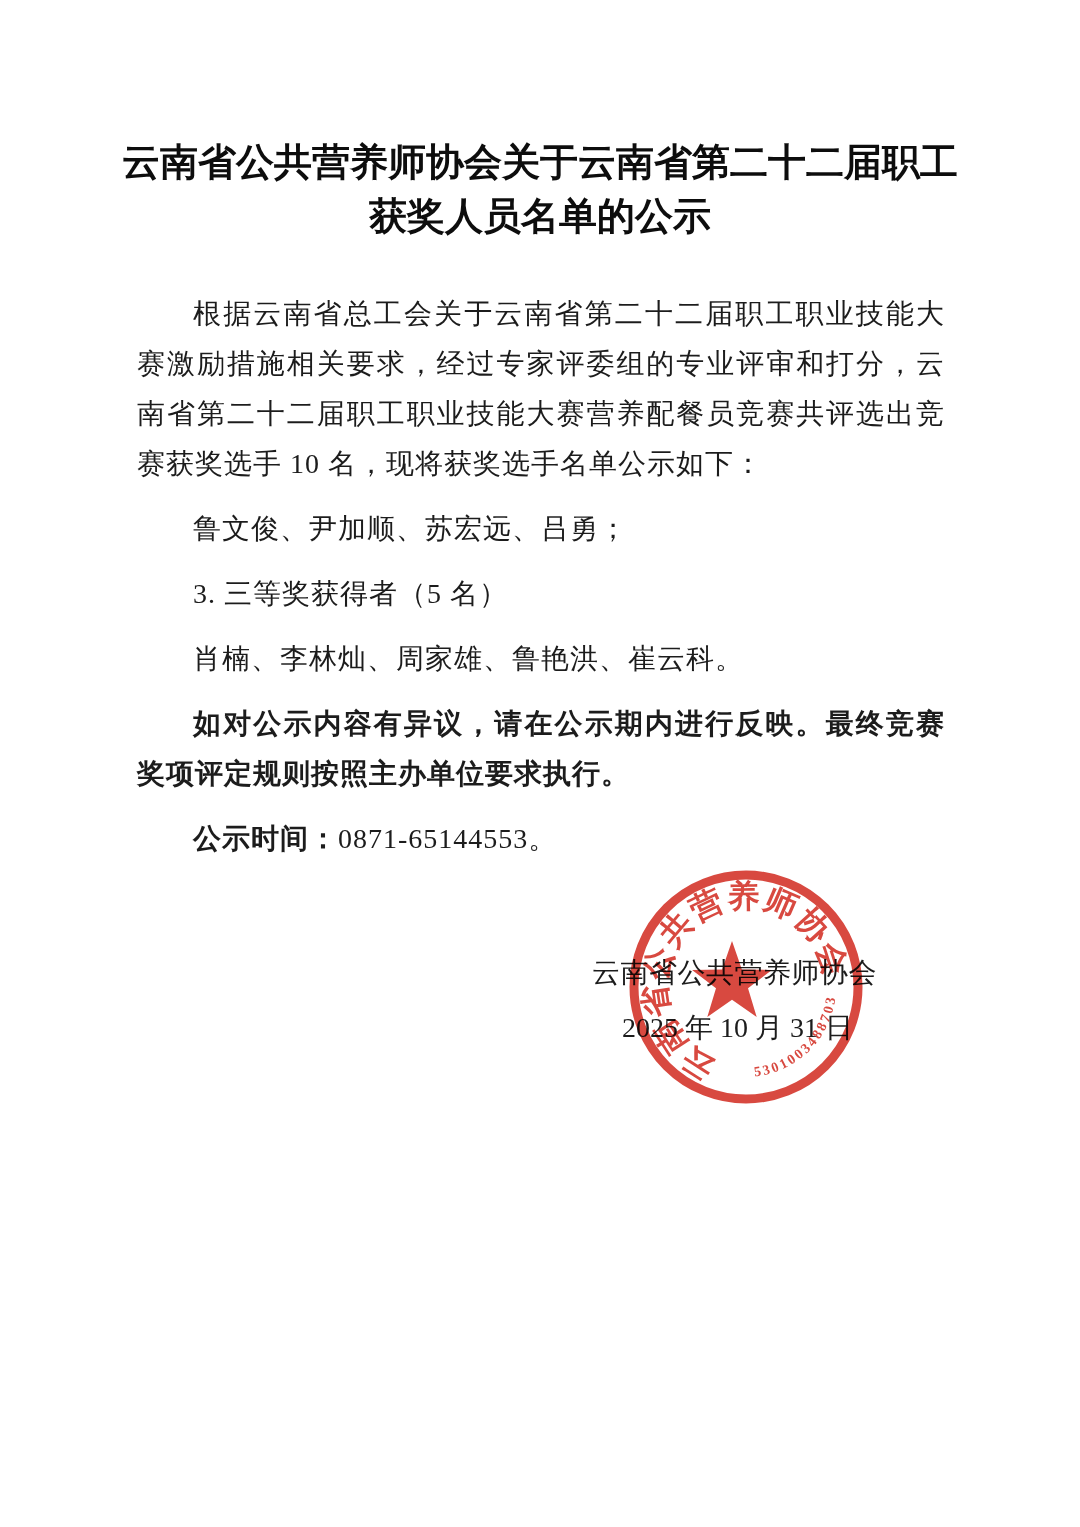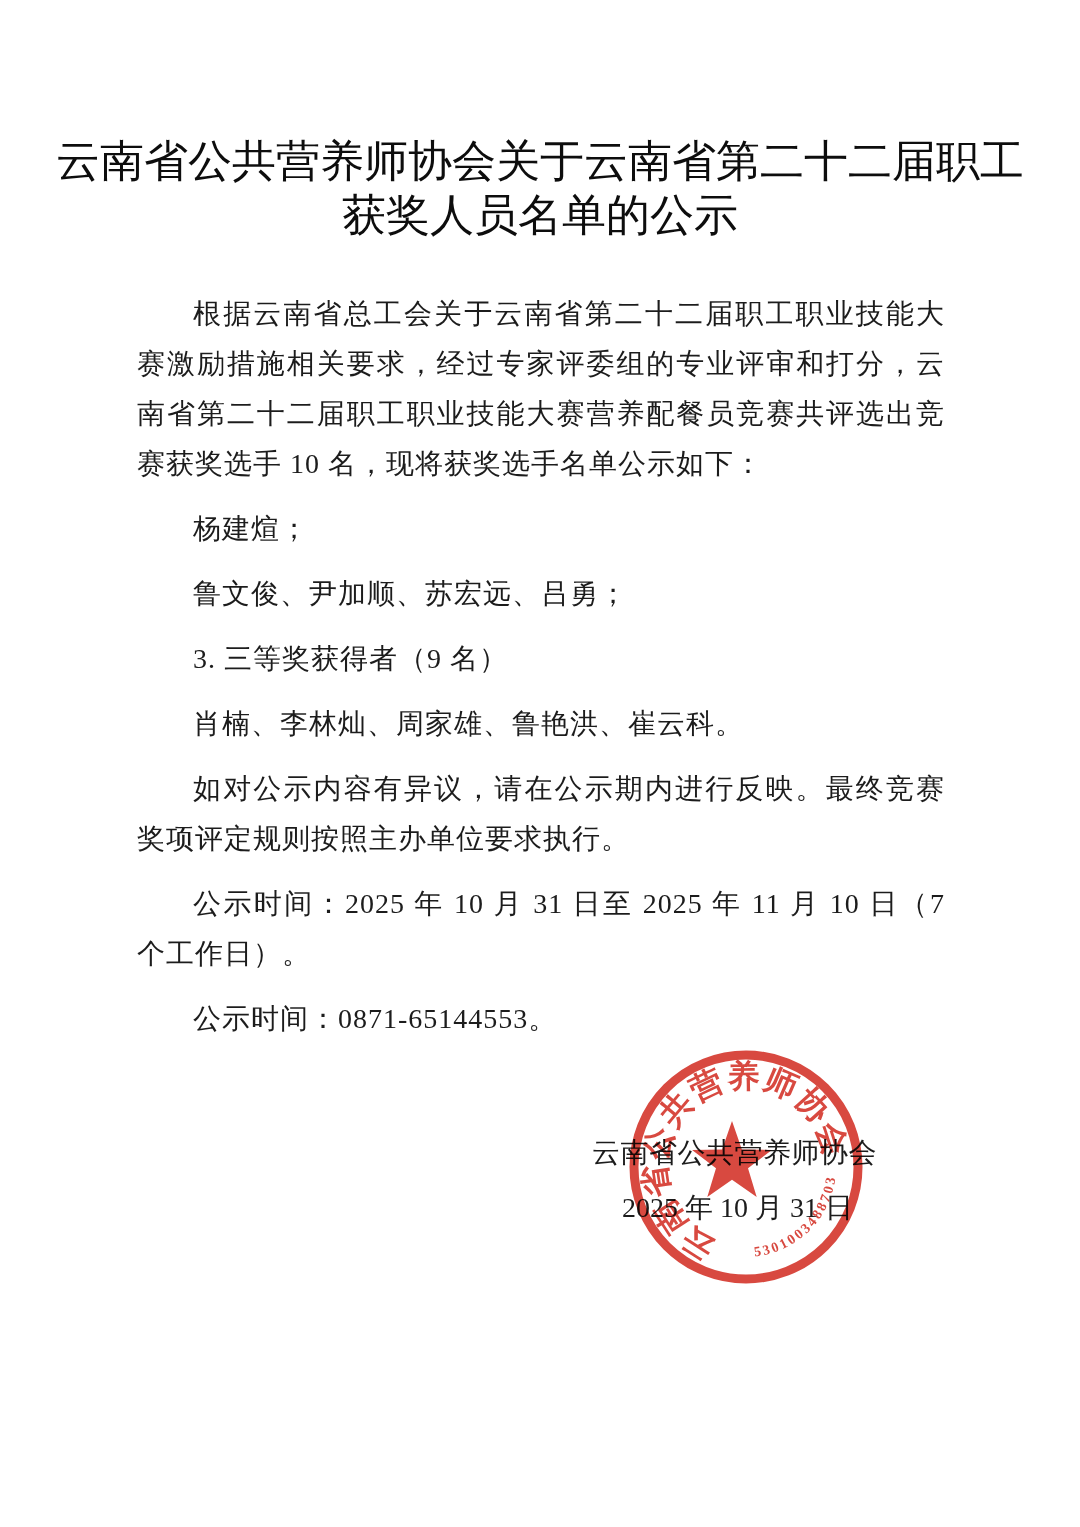--- a/index.html
+++ b/index.html
@@ -16,39 +16,39 @@
   .page {
     position: relative;
     width: 1080px;
     height: 1527px;
     overflow: hidden;
     background: #ffffff;
   }
   .title-block {
     padding-top: 135px;
     text-align: center;
-    font-weight: 400;
-    font-size: 44px;
+    font-weight: 700;
+    font-size: 38px;
     line-height: 54px;
     color: #0d0d0d;
     letter-spacing: 0px;
   }
   .doc-body {
     margin: 46px 120px 0 122px;
     font-size: 28px;
     line-height: 50px;
     letter-spacing: 1px;
     text-align: justify;
     color: #1c1c1c;
   }
   .para {
     margin: 15px;
     text-indent: 2em;
   }
-  .bold { font-weight: 400; }
+  .bold { font-weight: 700; }
   .signature-block {
     position: relative;
     height: 330px;
   }
   .org-line {
     position: absolute;
     top: 75px;
     right: 203px;
     font-size: 28px;
     letter-spacing: 0.5px;
@@ -99,30 +99,28 @@
 <div class="page">
 
   <div class="title-block">
     <div>云南省公共营养师协会关于云南省第二十二届职工</div>
     <div>获奖人员名单的公示</div>
   </div>
 
   <div class="doc-body">
     <p class="para">根据云南省总工会关于云南省第二十二届职工职业技能大赛激励措施相关要求，经过专家评委组的专业评审和打分，云南省第二十二届职工职业技能大赛营养配餐员竞赛共评选出竞赛获奖选手 10 名，现将获奖选手名单公示如下：</p>
 
-    <p class="para">杨建煊；</p>
 
     <p class="para">鲁文俊、尹加顺、苏宏远、吕勇；</p>
 
-    <p class="para">3. 三等奖获得者（9 名）</p>
+    <p class="para">3. 三等奖获得者（5 名）</p>
     <p class="para">肖楠、李林灿、周家雄、鲁艳洪、崔云科。</p>
 
     <p class="para bold">如对公示内容有异议，请在公示期内进行反映。最终竞赛奖项评定规则按照主办单位要求执行。</p>
 
-    <p class="para"><span class="bold">公示时间：</span><span>2025 年 10 月 31 日至 2025 年 11 月 10 日（7 个工作日）。</span></p>
 
     <p class="para"><span class="bold">公示时间：</span><span>0871-65144553。</span></p>
   </div>
 
   <div class="signature-block">
     <div class="org-line">云南省公共营养师协会</div>
     <div class="date-line">2025 年 10 月 31 日</div>
 
     <svg class="stamp" viewBox="0 0 236 236" xmlns="http://www.w3.org/2000/svg">
       <circle class="ring" cx="118" cy="118" r="112"></circle>

